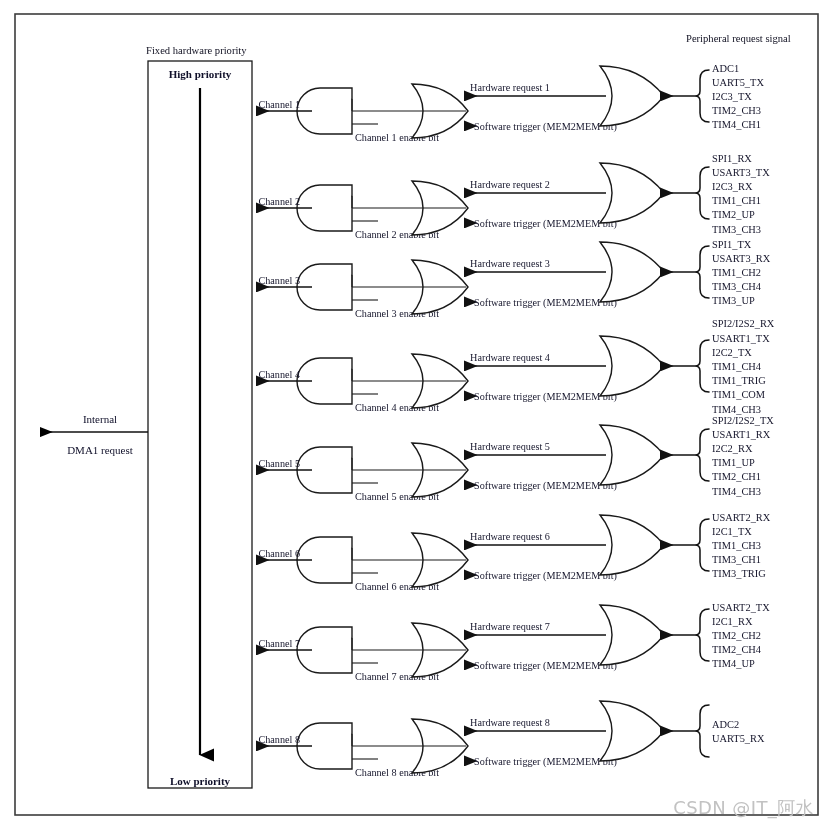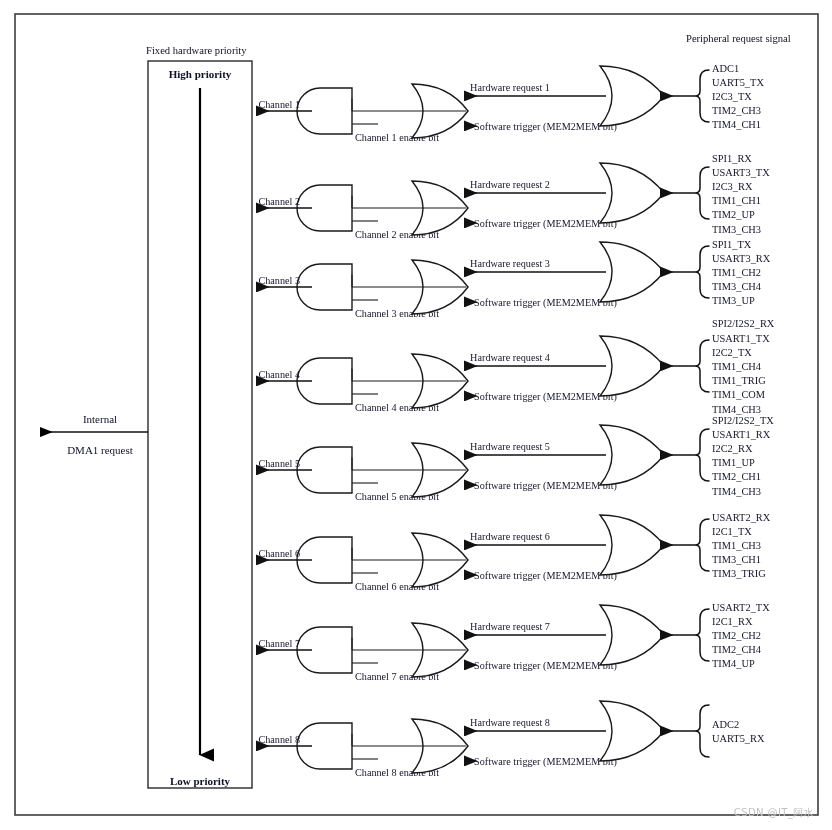--- a/index.html
+++ b/index.html
@@ -38,21 +38,21 @@
   text.lbl { font-size: 10.2px; fill: #16162c; }
   text.sig { font-size: 10.4px; fill: #16162c; }
   text.hdr { font-size: 10.6px; fill: #111122; }
   text.prio { font-size: 11px; font-weight: bold; fill: #10102a; }
   text.big { font-size: 11px; fill: #10102a; }
   .watermark {
     position: absolute;
     right: 18px;
     bottom: 10px;
     font-family: "DejaVu Sans", sans-serif;
-    font-size: 10px;
+    font-size: 18px;
     color: #c2c2c2;
     letter-spacing: 0.4px;
     user-select: none;
   }
 </style>
 </head>
 <body>
 
 <div id="diagram-root">
   <svg class="diagram" viewBox="0 0 832 830">

